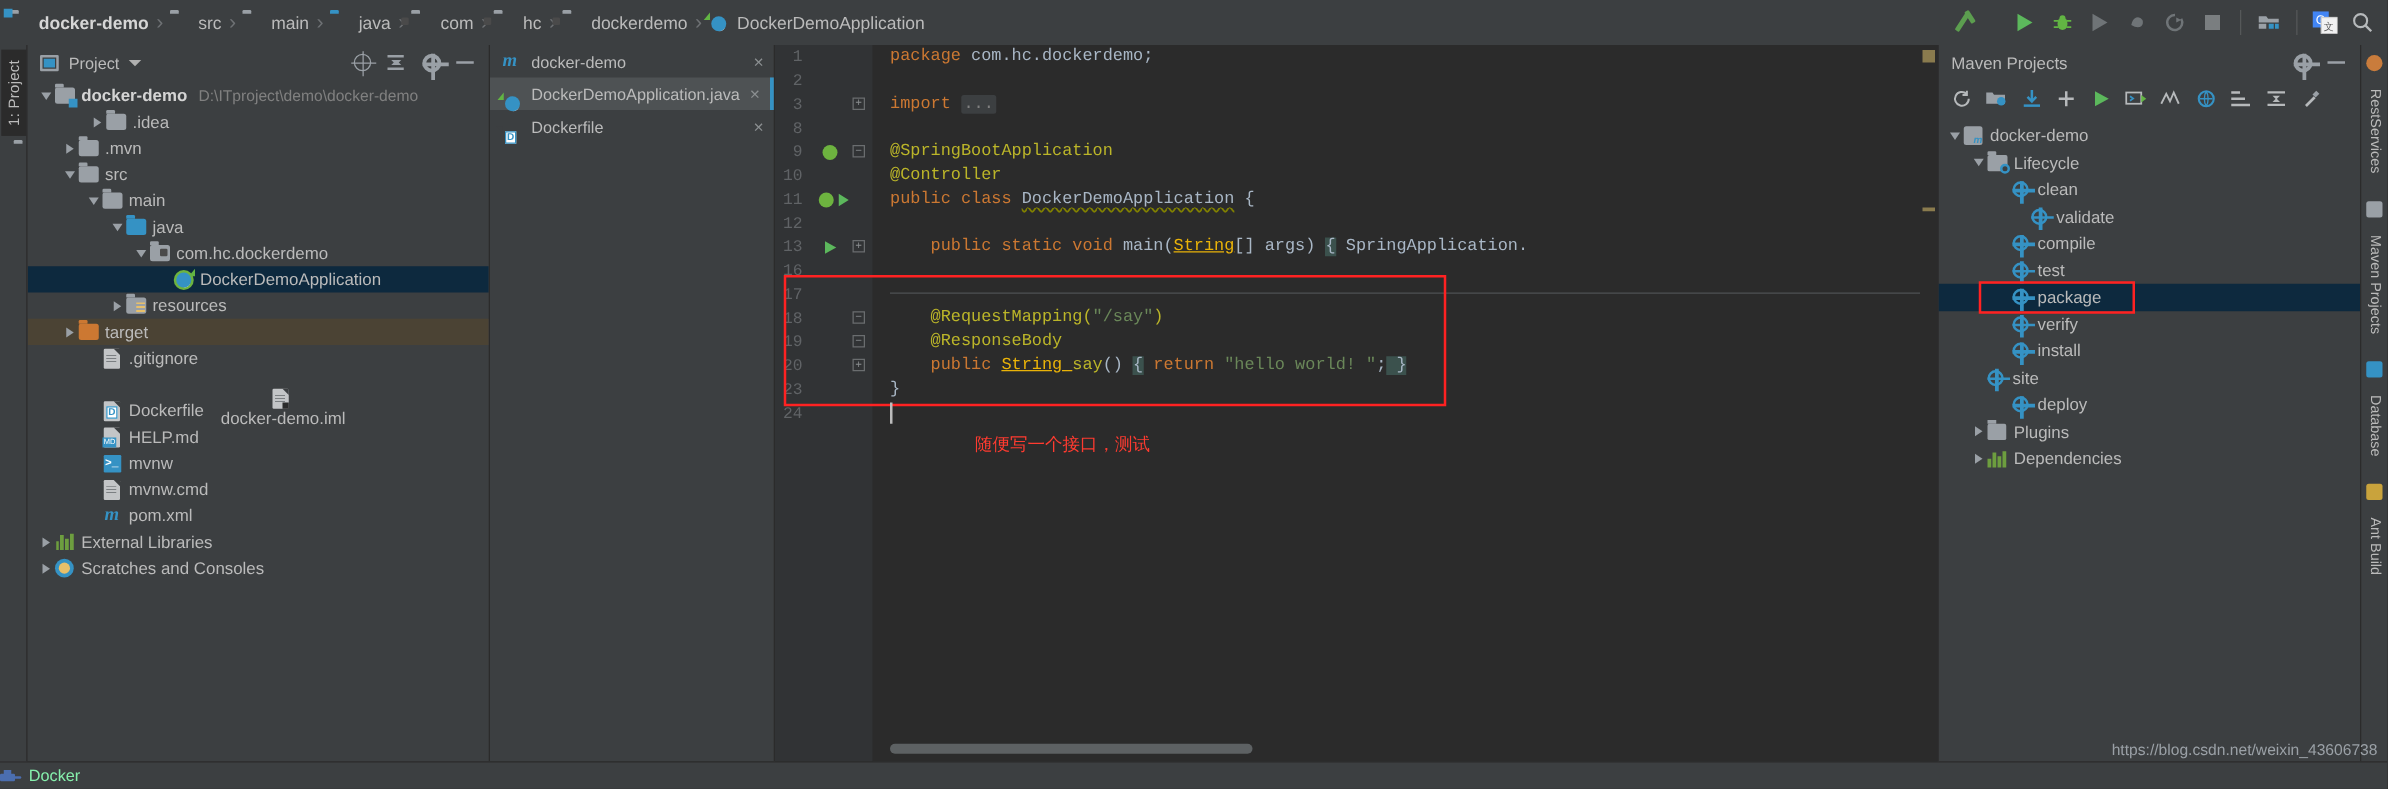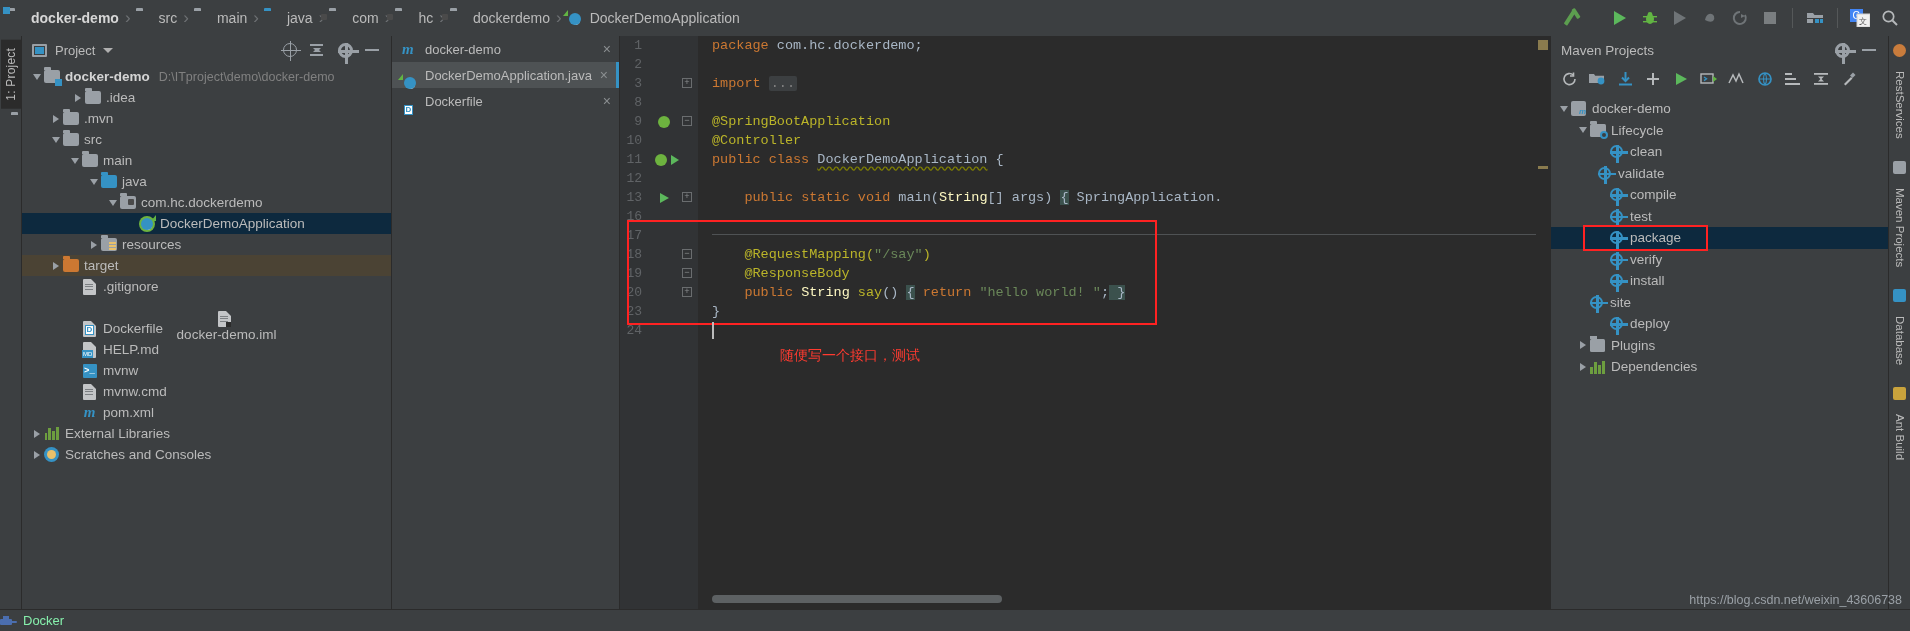--- a/index.html
+++ b/index.html
@@ -137,21 +137,21 @@
   .glines { position:absolute; left:0; top:0; width:78px; }
   .gl { height:19px; line-height:19px; text-align:right; padding-right:56px; color:#606366; font-family:"Liberation Mono", monospace; font-size:13px;}
   .gmark { position:absolute; width:20px; height:19px; display:flex;align-items:center;justify-content:center;}
   .codelines { position:absolute; left:78px; top:0; right:0; font-family:"Liberation Mono", monospace; font-size:13.5px; }
   .cl { height:19px; line-height:19px; white-space:pre; padding-left:14px; }
   .kw { color:#cc7832; }
   .ann { color:#bbb529; }
   .str { color:#6a8759; }
   .cls { color:#a9b7c6; }
   .plain { color:#a9b7c6; }
-  .typ { color:#fef9c3; }
+  .typ { color:#eab308;text-decoration:underline; }
   .fold { background:#3c3f41; color:#808080; border-radius:2px; padding:0 2px;}
   .brace-hl { background:#3b514d; }
   .wavy { text-decoration: underline; text-decoration-style: wavy; text-decoration-color:#808000; text-underline-offset:3px;}
 
   .redbox { position:absolute; border:2px solid #ff2222; pointer-events:none; }
   .cnnote { position:absolute; color:#ff3b30; font-size:14px; font-family:"DejaVu Sans", sans-serif;}
   .foldline { position:absolute; height:1px; background:#4f5254; }
   .caret-blink { position:absolute; width:2px; background:#bbbbbb;}
 
   .hscroll { position:absolute; left:78px; bottom:2px; height:8px; background:#5d6163; border-radius:4px;}
@@ -705,21 +705,21 @@
             </span>
             <span class="tlabel">Lifecycle</span>
           </div>
           <div class="mrow" style="padding-left: 44px;">
             <span class="tw"></span>
             <span class="ticon">
               <span class="mgear"></span>
             </span>
             <span class="tlabel">clean</span>
           </div>
-          <div class="mrow" style="padding-left: 32px;">
+          <div class="mrow" style="padding-left: 59px;">
             <span class="tw"></span>
             <span class="ticon">
               <span class="mgear"></span>
             </span>
             <span class="tlabel">validate</span>
           </div>
           <div class="mrow" style="padding-left: 44px;">
             <span class="tw"></span>
             <span class="ticon">
               <span class="mgear"></span>

